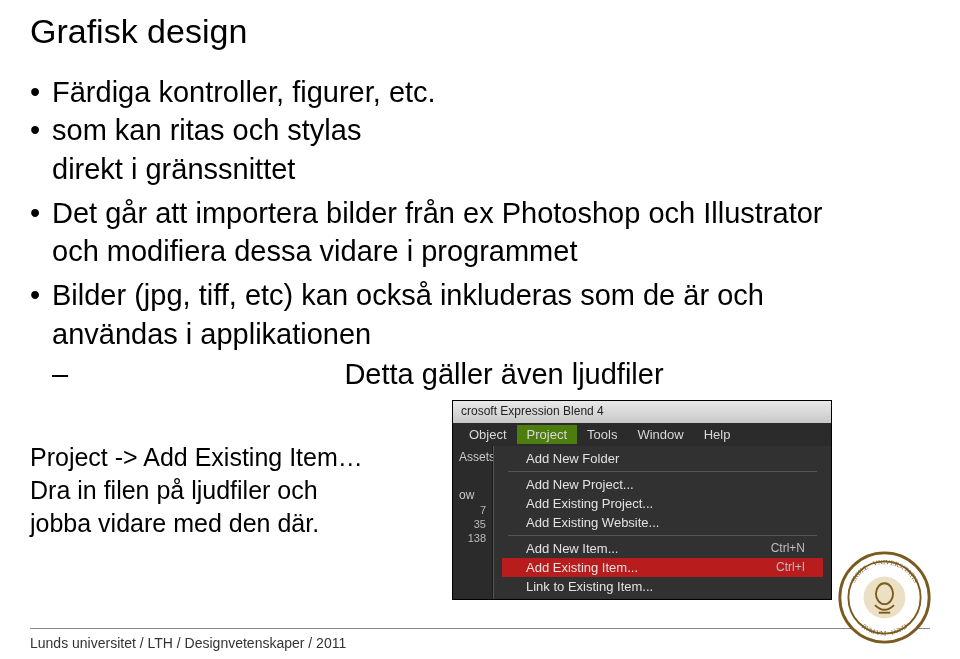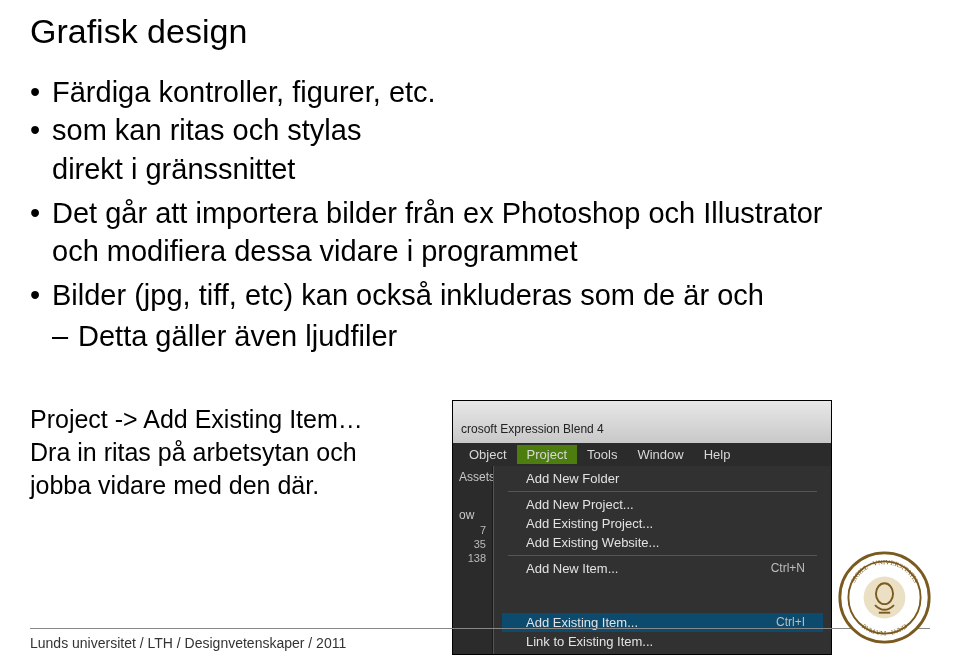--- a/index.html
+++ b/index.html
@@ -36,20 +36,21 @@
     left: 0;
     top: 0;
   }
   ul.sub {
     list-style: none;
     margin-top: 2px;
   }
   ul.sub > li {
     position: relative;
     padding-left: 26px;
+    text-align: center;
   }
   ul.sub > li::before {
     content: "–";
     position: absolute;
     left: 0;
     top: 0;
   }
   .body2 {
     margin-top: 48px;
     font-size: 25px;
@@ -62,25 +63,25 @@
     left: 452px;
     top: 400px;
     width: 380px;
     background: #2b2b2b;
     border: 1px solid #000;
     font-family: "Segoe UI", Tahoma, sans-serif;
     font-size: 13px;
     color: #d8d8d8;
   }
   .app-titlebar {
-    height: 36px;
+    height: 22px;
     background: linear-gradient(#e8e8e8,#c8c8c8);
     color: #222;
     font-size: 12px;
-    padding: 21px 8px;
+    padding: 3px 8px;
     white-space: nowrap;
     overflow: hidden;
   }
   .app-menubar {
     display: flex;
     gap: 0;
     background: #2b2b2b;
     padding: 2px 6px;
     font-size: 13px;
   }
@@ -112,22 +113,21 @@
   }
   .app-dd .dd-item {
     display: flex;
     justify-content: space-between;
     padding: 2px 18px 2px 24px;
     font-size: 13px;
     color: #e2e2e2;
     white-space: nowrap;
   }
   .app-dd .dd-item.sel {
-    background: #0c4a6e;
-    margin-top: 35px;
+    background: #b91c1c;
   }
   .app-dd .sep {
     height: 1px;
     background: #555;
     margin: 3px 6px;
   }
   .app-dd .kb { color: #bdbdbd; font-size: 12px; }
 
   
   .footer {
@@ -169,31 +169,32 @@
     <li style="margin-top:-6px;list-style:none;">
       <span>som kan ritas och stylas</span><br>
       <span>direkt i gränssnittet</span>
     </li>
     <li>
       <span>Det går att importera bilder från ex Photoshop och Illustrator</span><br>
       <span>och modifiera dessa vidare i programmet</span>
     </li>
     <li>
       <span>Bilder (jpg, tiff, etc) kan också inkluderas som de är och</span><br>
+      <span>användas i applikationen</span>
       <ul class="sub">
         <li>
           <span>Detta gäller även ljudfiler</span>
         </li>
       </ul>
     </li>
   </ul>
 
   <div class="body2">
     <span>Project -&gt; Add Existing Item…</span><br>
-    <span>Dra in ritas på arbetsytan och</span><br>
+    <span>Dra in filen på ljudfiler och</span><br>
     <span>jobba vidare med den där.</span>
   </div>
 </div>
 
 <div class="app-shot">
   <div class="app-titlebar">
     <span>crosoft Expression Blend 4</span>
   </div>
   <div class="app-menubar">
     <div class="mi">Object</div>

